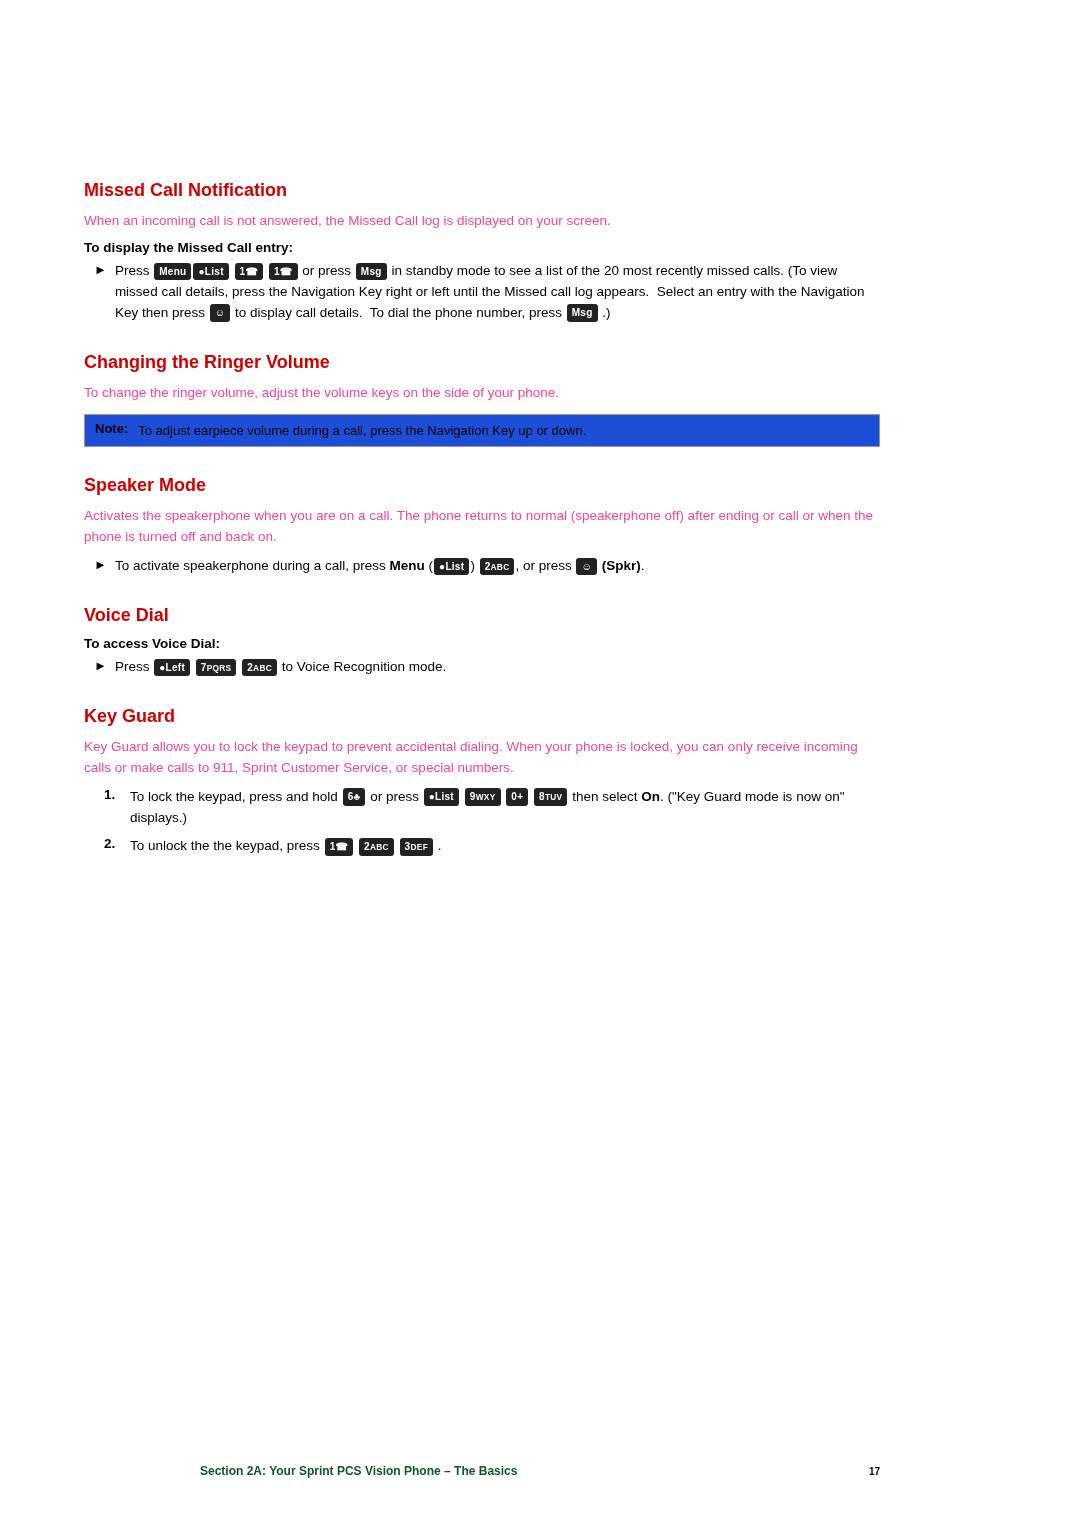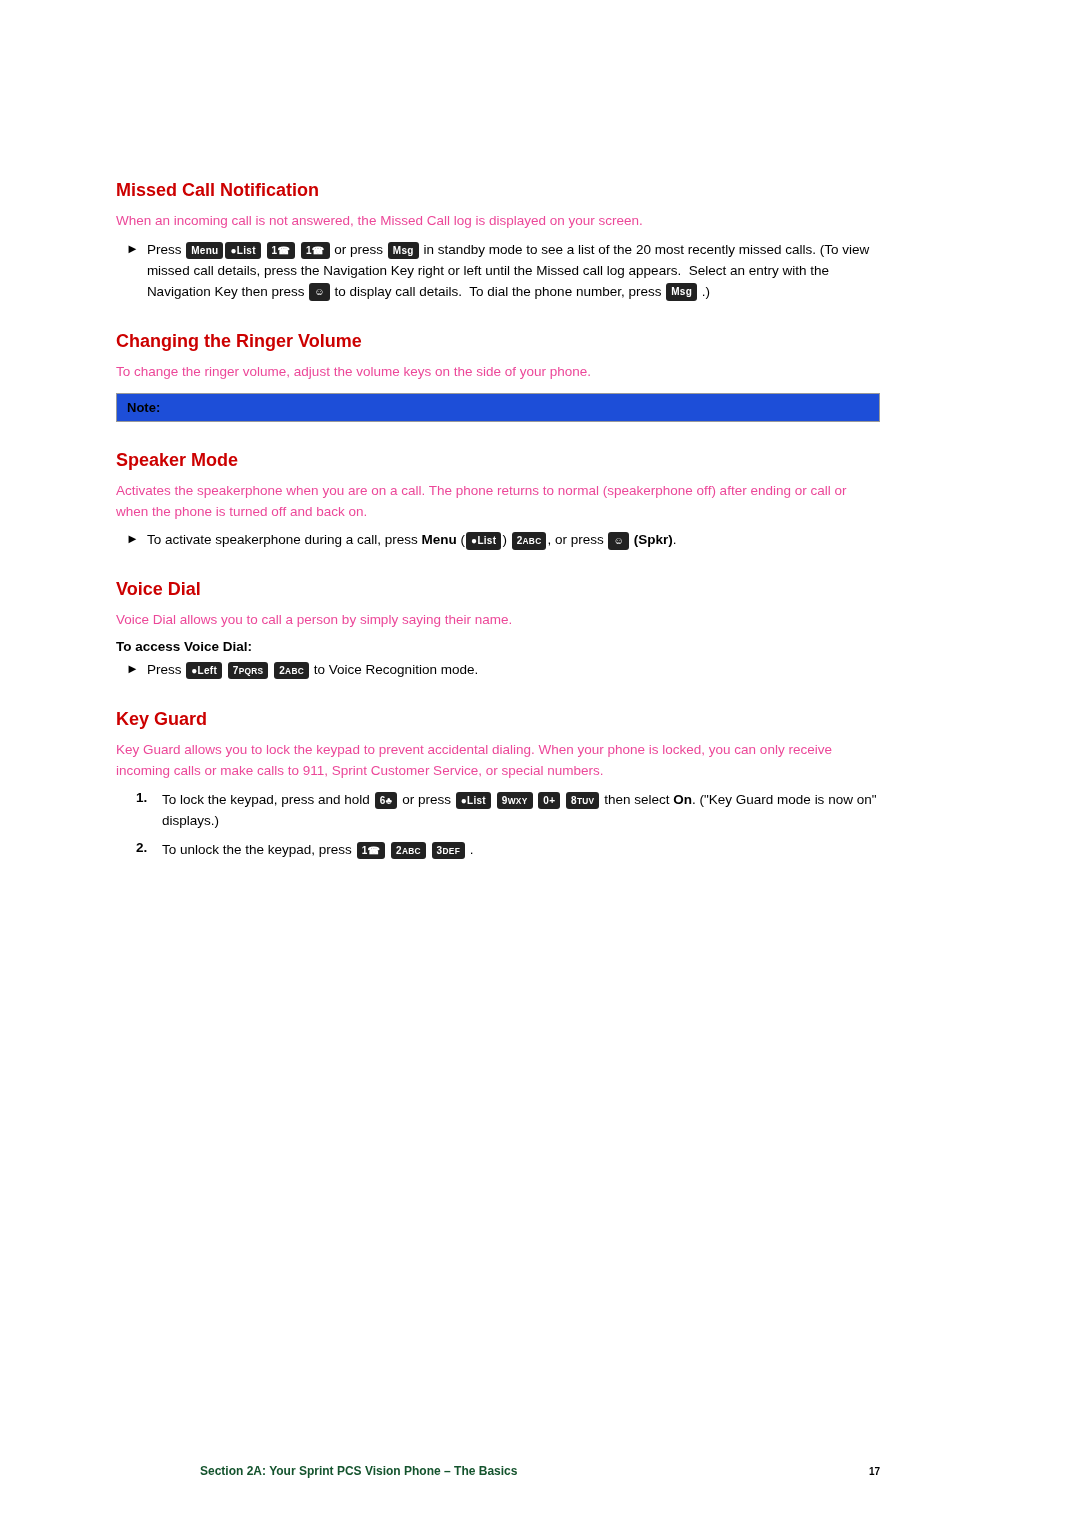--- a/index.html
+++ b/index.html
@@ -8,21 +8,21 @@
       font-family: 'Times New Roman', Times, serif;
       font-size: 14px;
       color: #000000;
       width: 1080px;
       min-height: 1528px;
       position: relative;
     }
     .page {
       width: 1080px;
       min-height: 1528px;
-      padding: 180px 200px 80px 116px;
+      padding: 180px 200px 80px 84px;
       position: relative;
     }
     .section {
       margin-bottom: 28px;
     }
     .section-title {
       font-family: Arial, Helvetica, sans-serif;
       font-size: 18px;
       font-weight: bold;
       color: #cc0000;
@@ -140,50 +140,51 @@
     b { font-weight: bold; }
   </style>
 </head>
 <body>
 
 <div class="page">
 
   <div class="section">
     <div class="section-title">Missed Call Notification</div>
     <p class="body-text">When an incoming call is not answered, the Missed Call log is displayed on your screen.</p>
+    <span class="label-bold">To display the Missed Call entry:</span>
     <div class="bullet-item">
       <span class="bullet-arrow">►</span>
       <span class="bullet-text">
         Press <span class="key-badge">Menu</span><span class="key-badge">●List</span> <span class="key-badge">1☎</span> <span class="key-badge">1☎</span> or press <span class="key-badge">Msg</span> in standby mode to see a list of the 20 most recently missed calls. (To view missed call details, press the Navigation Key right or left until the Missed call log appears.&nbsp; Select an entry with the Navigation Key then press <span class="key-badge">☺</span> to display call details.&nbsp; To dial the phone number, press <span class="key-badge">Msg</span> .)
       </span>
     </div>
   </div>
 
   <div class="section">
     <div class="section-title">Changing the Ringer Volume</div>
     <p class="body-text">To change the ringer volume, adjust the volume keys on the side of your phone.</p>
     <div class="note-box">
       <span class="note-label">Note:</span>
+      <span class="note-text">To adjust earpiece volume during a call, press the Navigation Key up or down.</span>
     </div>
   </div>
 
   <div class="section">
     <div class="section-title">Speaker Mode</div>
     <p class="body-text">Activates the speakerphone when you are on a call. The phone returns to normal (speakerphone off) after ending or call or when the phone is turned off and back on.</p>
     <div class="bullet-item">
       <span class="bullet-arrow">►</span>
       <span class="bullet-text">
         To activate speakerphone during a call, press <b>Menu</b> (<span class="key-badge">●List</span>) <span class="key-badge">2<small>ABC</small></span>, or press <span class="key-badge">☺</span> <b>(Spkr)</b>.
       </span>
     </div>
   </div>
 
   <div class="section">
     <div class="section-title">Voice Dial</div>
-    <p class="body-text">Voice Dial allows you to call a person by simply saying their name.</p>
     <span class="label-bold">To access Voice Dial:</span>
     <div class="bullet-item">
       <span class="bullet-arrow">►</span>
       <span class="bullet-text">
         Press <span class="key-badge">●Left</span> <span class="key-badge">7<small>PQRS</small></span> <span class="key-badge">2<small>ABC</small></span> to Voice Recognition mode.
       </span>
     </div>
   </div>
 
   <div class="section">

